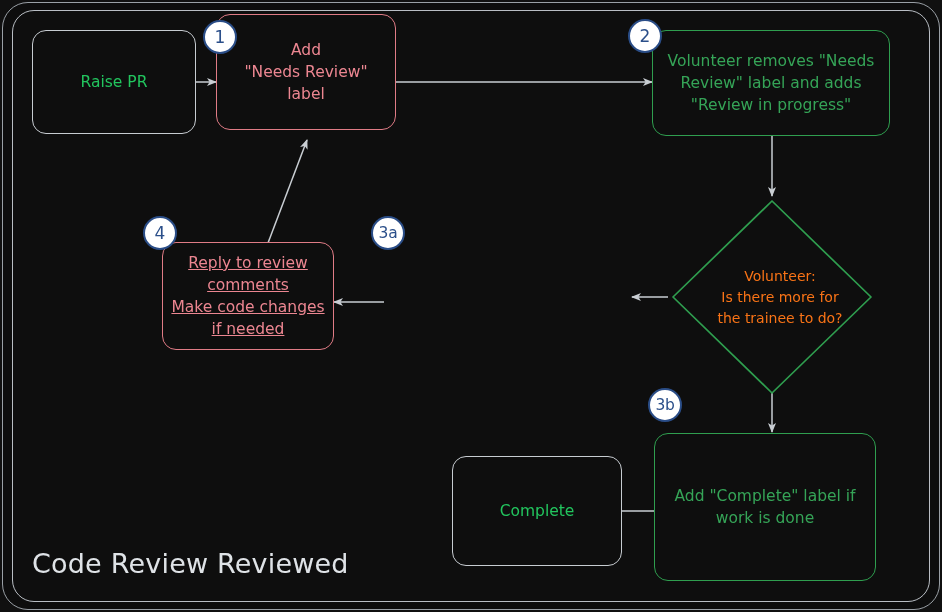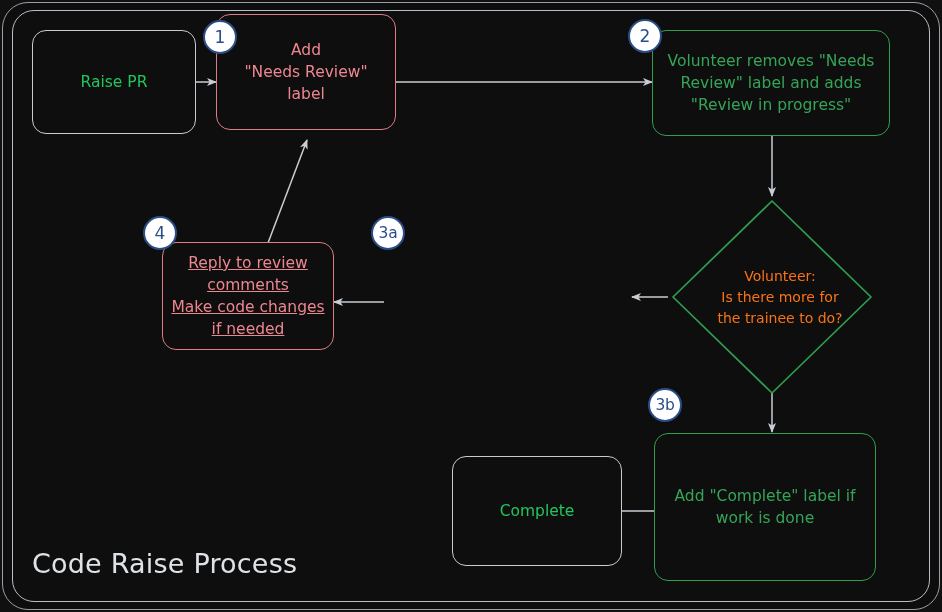--- a/index.html
+++ b/index.html
@@ -196,15 +196,15 @@
 work is done</span>
   </div>
   <div class="badge wide" style="left:648px; top:388px;">
     <span>3b</span>
   </div>
 
   <div class="node plain" style="left:418px; top:456px; width:170px; height:110px;margin-left:34px;">
     <span>Complete</span>
   </div>
 
-  <div class="diagram-title" style="left:32px; top:548px;">Code Raise Process</div>
+  <div class="diagram-title" style="left:32px; top:548px;">Code Review Reviewed</div>
 
 </div>
 
 </body></html>

